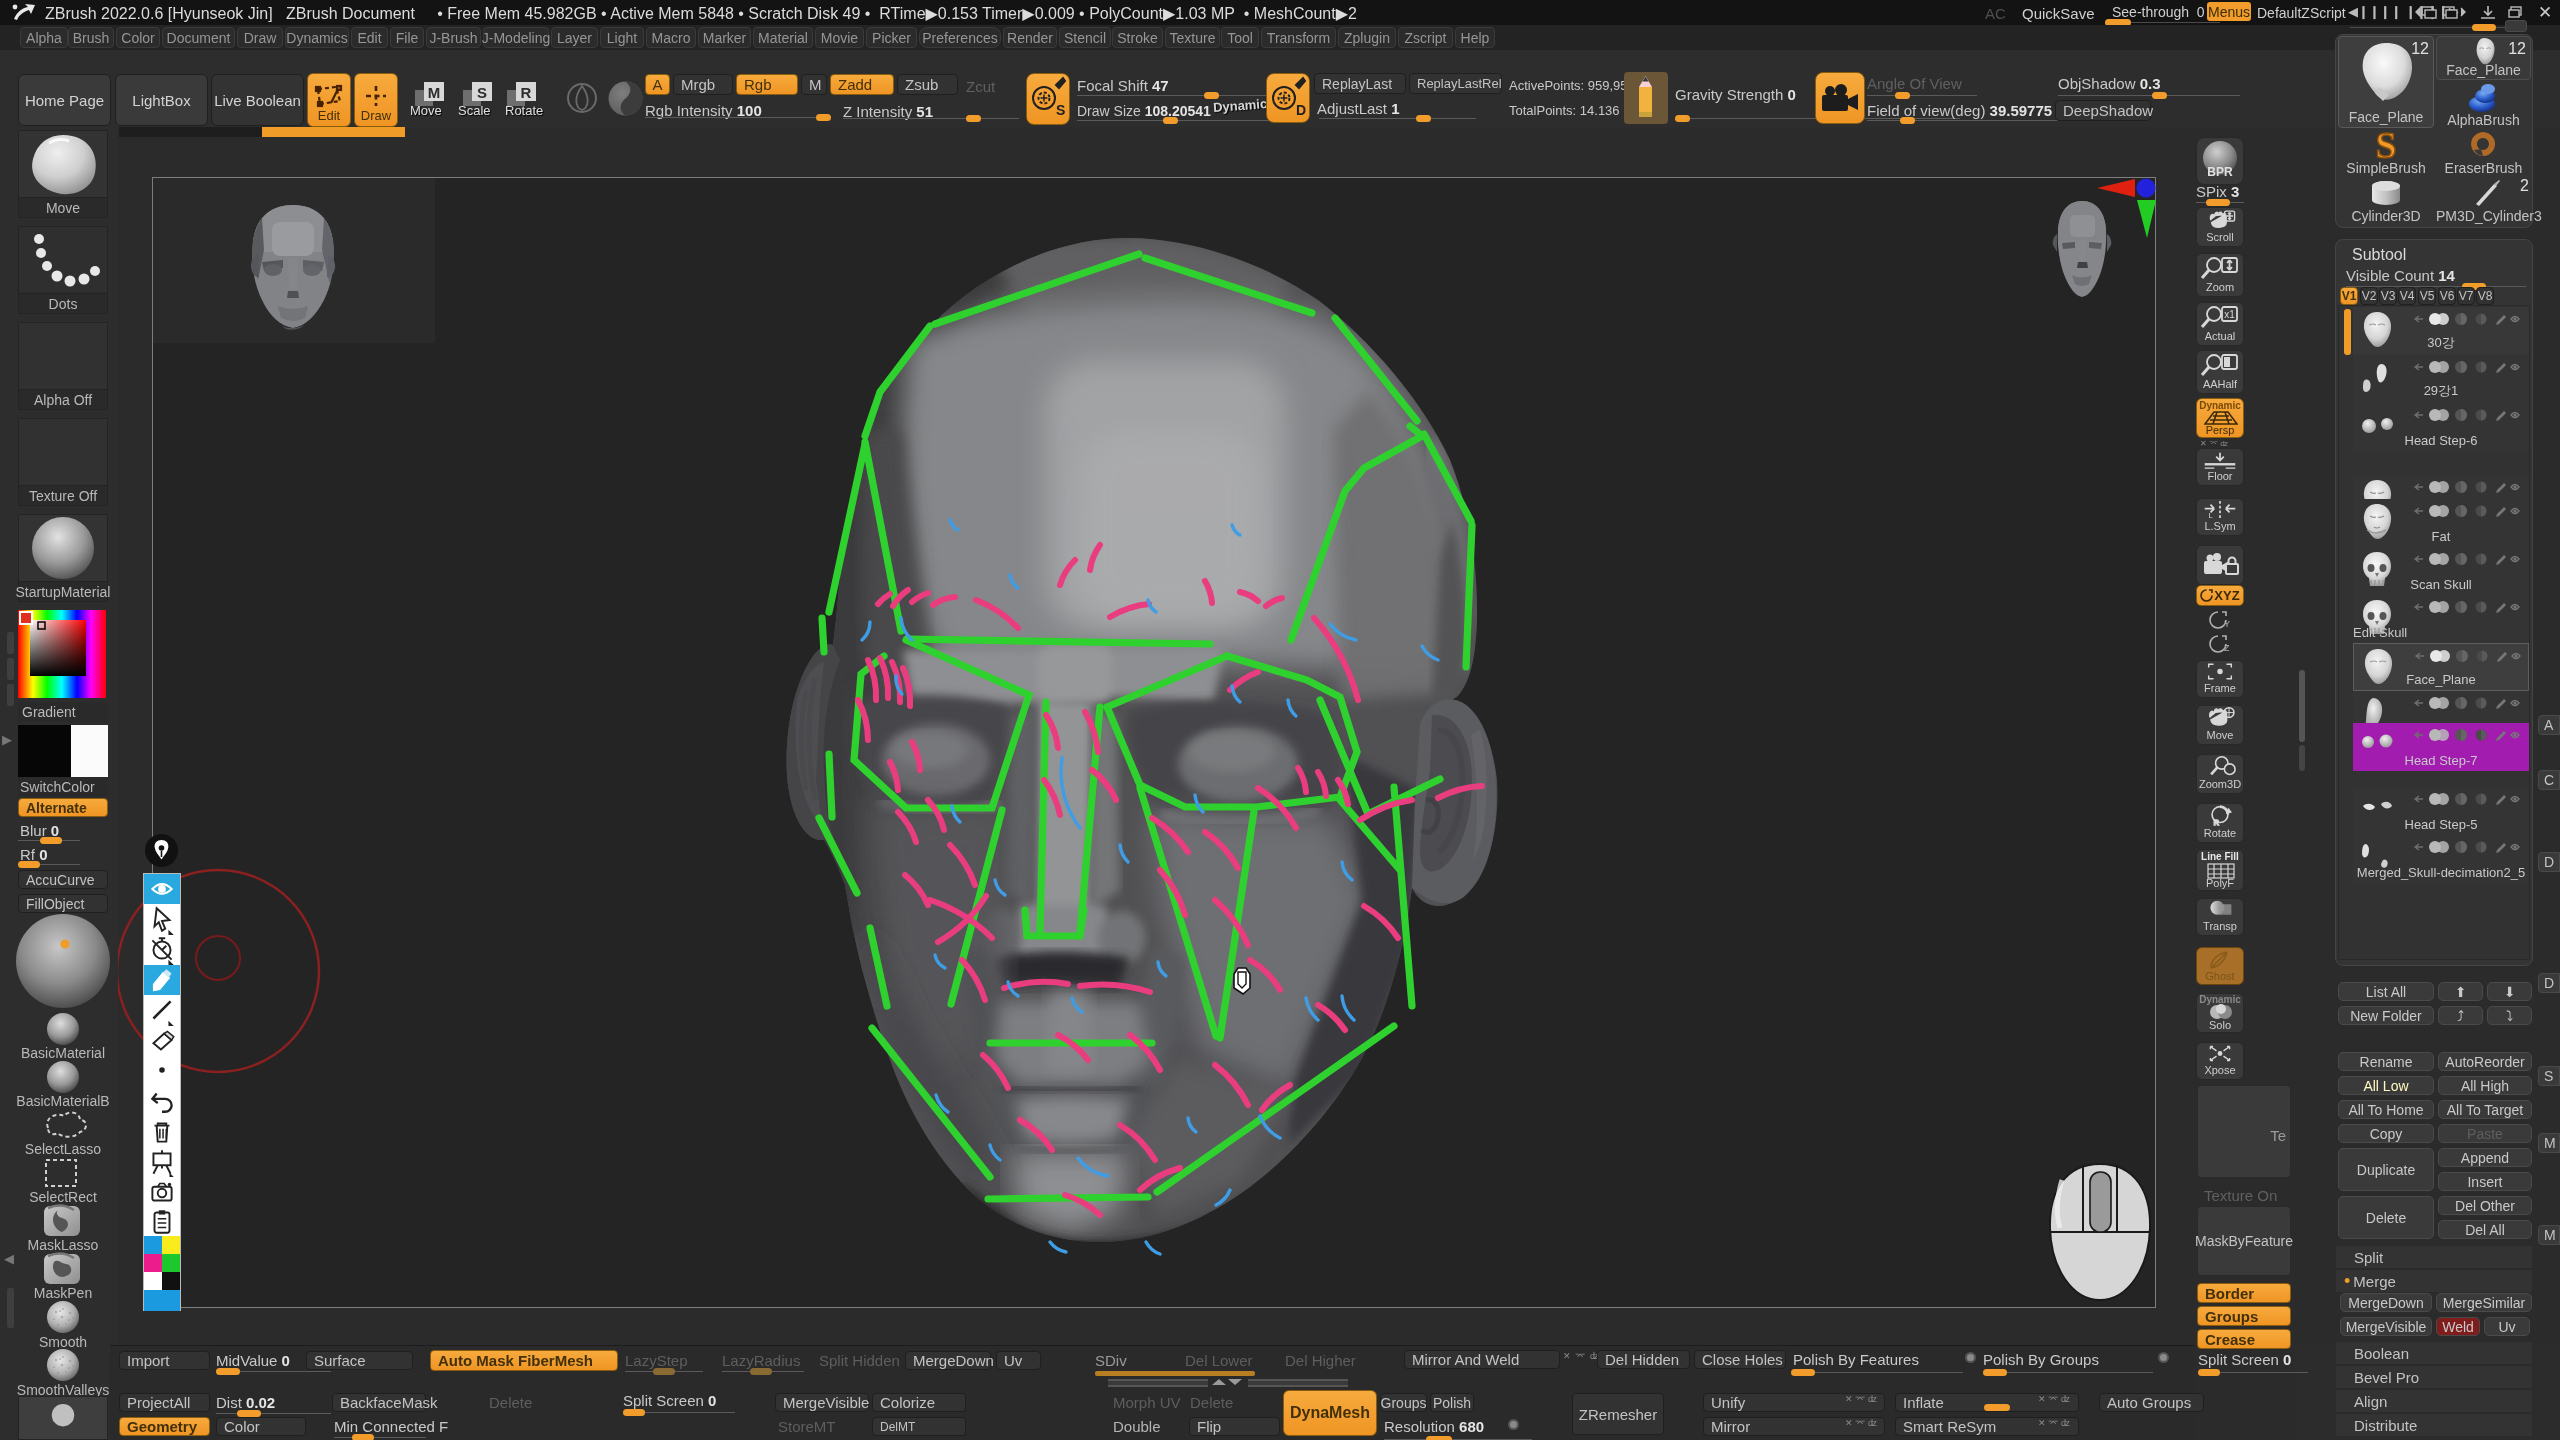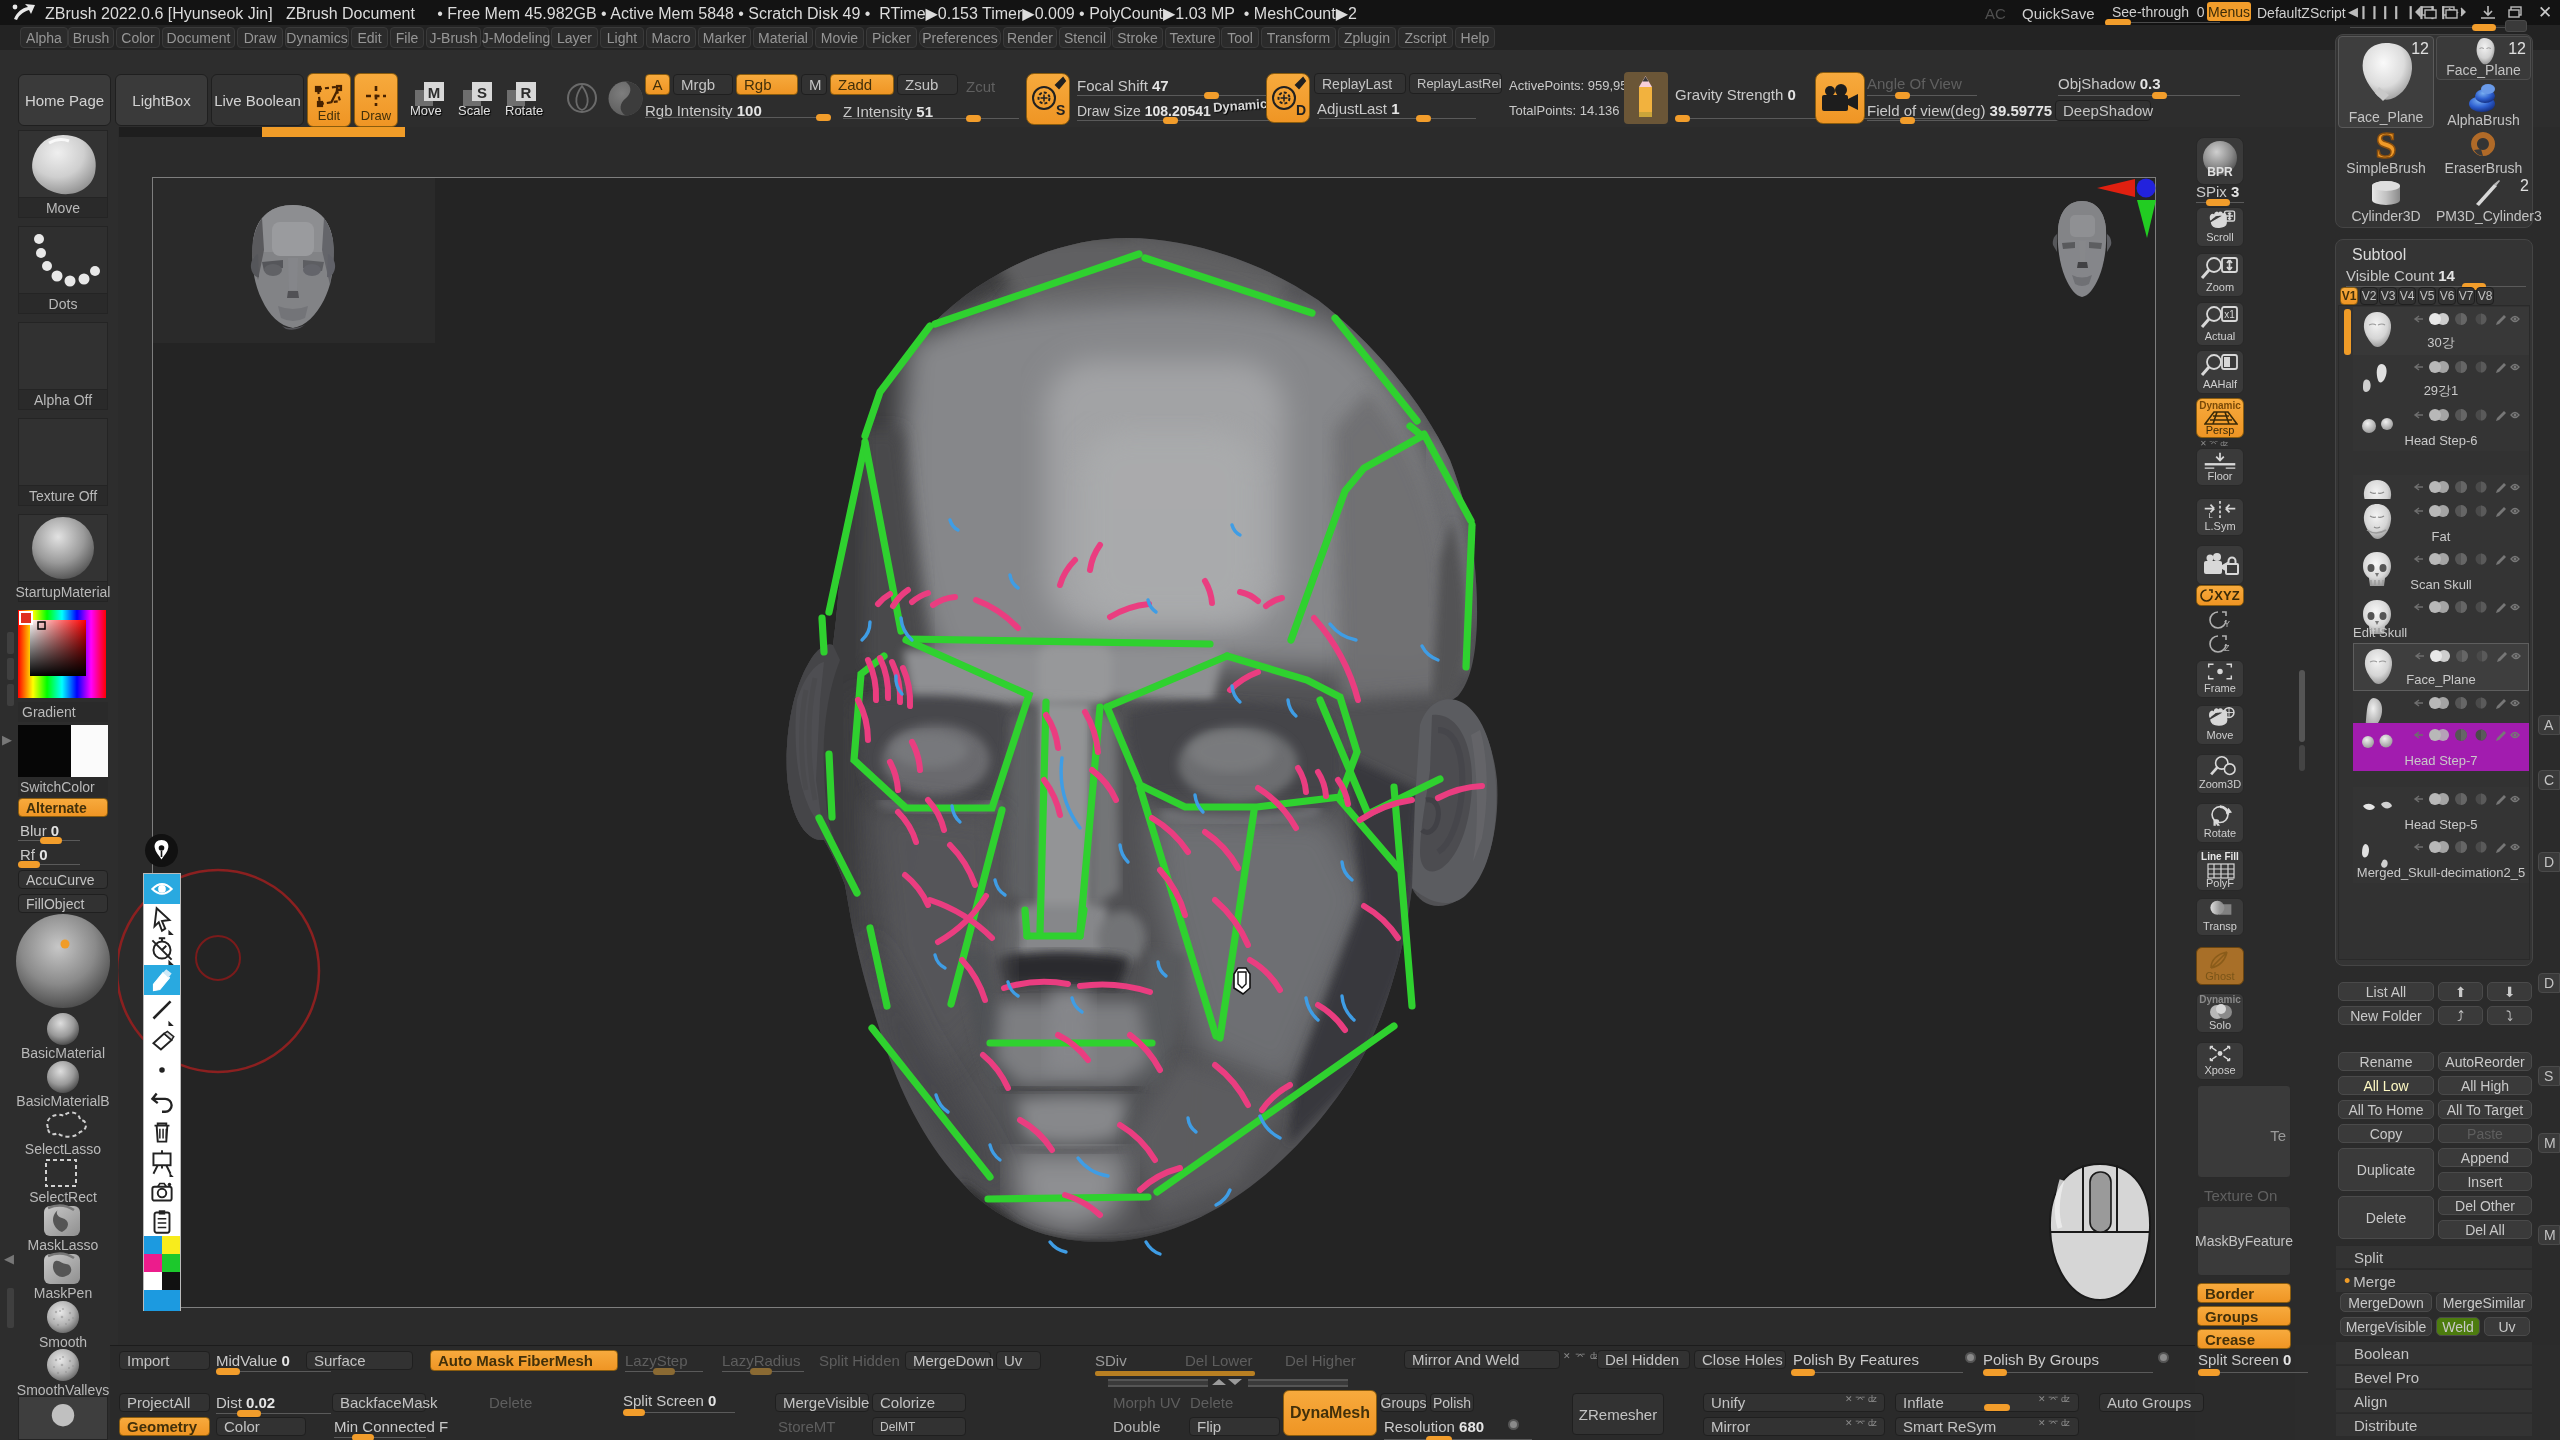--- a/index.html
+++ b/index.html
@@ -1416,21 +1416,21 @@
 <div class="btn bc" style="left:2438px;top:1148px;width:94px;height:19px;background:#3a3a3a;border:1px solid #4a4a4a;border-radius:5px;color:#c9c9c9;font-size:14px">Append</div>
 <div class="btn bc" style="left:2438px;top:1172px;width:94px;height:19px;background:#3a3a3a;border:1px solid #4a4a4a;border-radius:5px;color:#c9c9c9;font-size:14px">Insert</div>
 <div class="btn bc" style="left:2338px;top:1196px;width:96px;height:43px;background:#3a3a3a;border:1px solid #4a4a4a;border-radius:5px;color:#c9c9c9;font-size:14px">Delete</div>
 <div class="btn bc" style="left:2438px;top:1196px;width:94px;height:19px;background:#3a3a3a;border:1px solid #4a4a4a;border-radius:5px;color:#c9c9c9;font-size:14px">Del Other</div>
 <div class="btn bc" style="left:2438px;top:1220px;width:94px;height:19px;background:#3a3a3a;border:1px solid #4a4a4a;border-radius:5px;color:#c9c9c9;font-size:14px">Del All</div>
 <div class="a" style="left:2336px;top:1245px;width:196px;height:23px;background:#333;border-top:1px solid #2a2a2a;color:#c3c3c3;font-size:15px;display:flex;align-items:center;padding-left:18px">Split</div>
 <div class="a" style="left:2336px;top:1269px;width:196px;height:23px;background:#333;border-top:1px solid #2a2a2a;color:#c3c3c3;font-size:15px;display:flex;align-items:center;padding-left:18px"><span style="color:#f09c28;font-size:18px;margin-right:3px;margin-left:-10px">•</span>Merge</div>
 <div class="btn bc" style="left:2340px;top:1293px;width:92px;height:19px;background:#3a3a3a;border:1px solid #4a4a4a;border-radius:5px;color:#c9c9c9;font-size:14px">MergeDown</div>
 <div class="btn bc" style="left:2436px;top:1293px;width:96px;height:19px;background:#3a3a3a;border:1px solid #4a4a4a;border-radius:5px;color:#c9c9c9;font-size:14px">MergeSimilar</div>
 <div class="btn bc" style="left:2340px;top:1317px;width:92px;height:19px;background:#3a3a3a;border:1px solid #4a4a4a;border-radius:5px;color:#c9c9c9;font-size:14px">MergeVisible</div>
-<div class="btn bc" style="left:2436px;top:1317px;width:44px;height:19px;background:#4d7c0f;border:1px solid #4a4a4a;border-radius:5px;color:#c9c9c9;font-size:14px">Weld</div>
+<div class="btn bc" style="left:2436px;top:1317px;width:44px;height:19px;background:#7f1d1d;border:1px solid #4a4a4a;border-radius:5px;color:#c9c9c9;font-size:14px">Weld</div>
 <div class="btn bc" style="left:2484px;top:1317px;width:46px;height:19px;background:#3a3a3a;border:1px solid #4a4a4a;border-radius:5px;color:#c9c9c9;font-size:14px">Uv</div>
 <div class="a" style="left:2336px;top:1341px;width:196px;height:23px;background:#333;border-top:1px solid #2a2a2a;color:#c3c3c3;font-size:15px;display:flex;align-items:center;padding-left:18px">Boolean</div>
 <div class="a" style="left:2336px;top:1365px;width:196px;height:23px;background:#333;border-top:1px solid #2a2a2a;color:#c3c3c3;font-size:15px;display:flex;align-items:center;padding-left:18px">Bevel Pro</div>
 <div class="a" style="left:2336px;top:1389px;width:196px;height:23px;background:#333;border-top:1px solid #2a2a2a;color:#c3c3c3;font-size:15px;display:flex;align-items:center;padding-left:18px">Align</div>
 <div class="a" style="left:2336px;top:1413px;width:196px;height:23px;background:#333;border-top:1px solid #2a2a2a;color:#c3c3c3;font-size:15px;display:flex;align-items:center;padding-left:18px">Distribute</div>
 <div class="a" style="left:2538px;top:715px;width:22px;height:20px;background:#3a3a3a;border:1px solid #4a4a4a;border-radius:4px 0 0 4px;color:#c3c3c3;font-size:14px;display:flex;align-items:center;padding-left:5px">A</div>
 <div class="a" style="left:2538px;top:770px;width:22px;height:20px;background:#3a3a3a;border:1px solid #4a4a4a;border-radius:4px 0 0 4px;color:#c3c3c3;font-size:14px;display:flex;align-items:center;padding-left:5px">C</div>
 <div class="a" style="left:2538px;top:852px;width:22px;height:20px;background:#3a3a3a;border:1px solid #4a4a4a;border-radius:4px 0 0 4px;color:#c3c3c3;font-size:14px;display:flex;align-items:center;padding-left:5px">D</div>
 <div class="a" style="left:2538px;top:973px;width:22px;height:20px;background:#3a3a3a;border:1px solid #4a4a4a;border-radius:4px 0 0 4px;color:#c3c3c3;font-size:14px;display:flex;align-items:center;padding-left:5px">D</div>
 <div class="a" style="left:2538px;top:1066px;width:22px;height:20px;background:#3a3a3a;border:1px solid #4a4a4a;border-radius:4px 0 0 4px;color:#c3c3c3;font-size:14px;display:flex;align-items:center;padding-left:5px">S</div>

